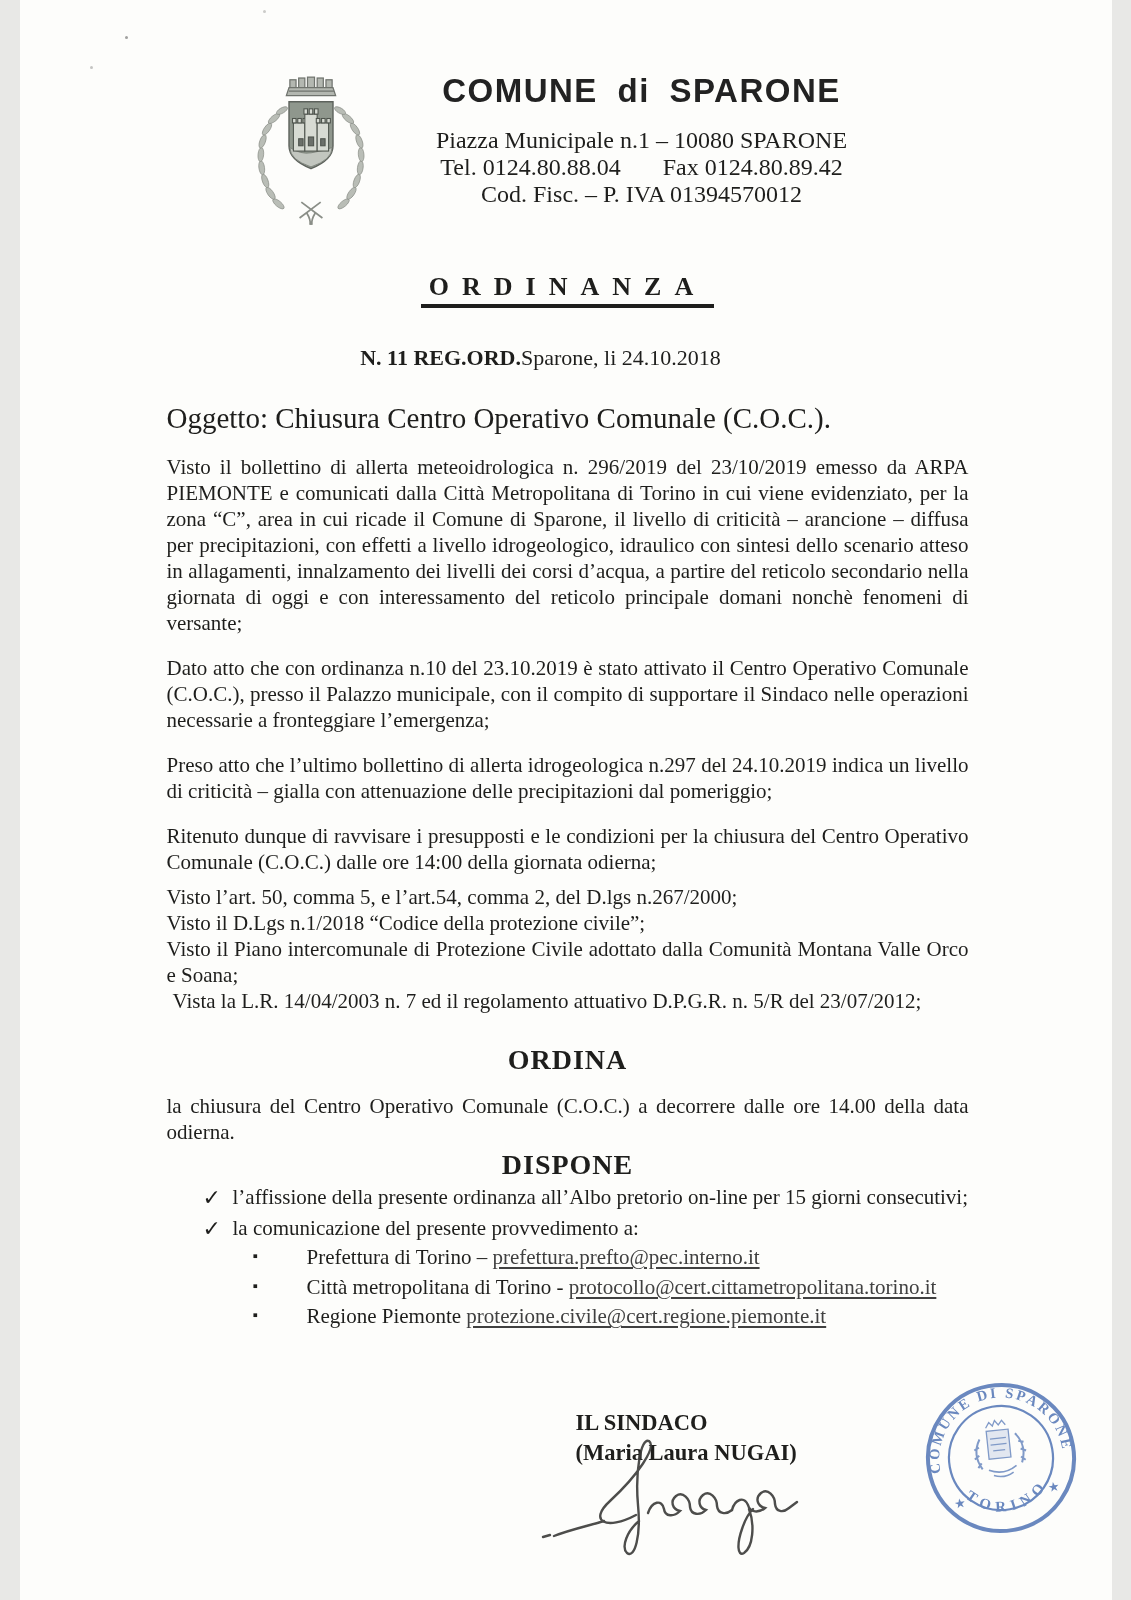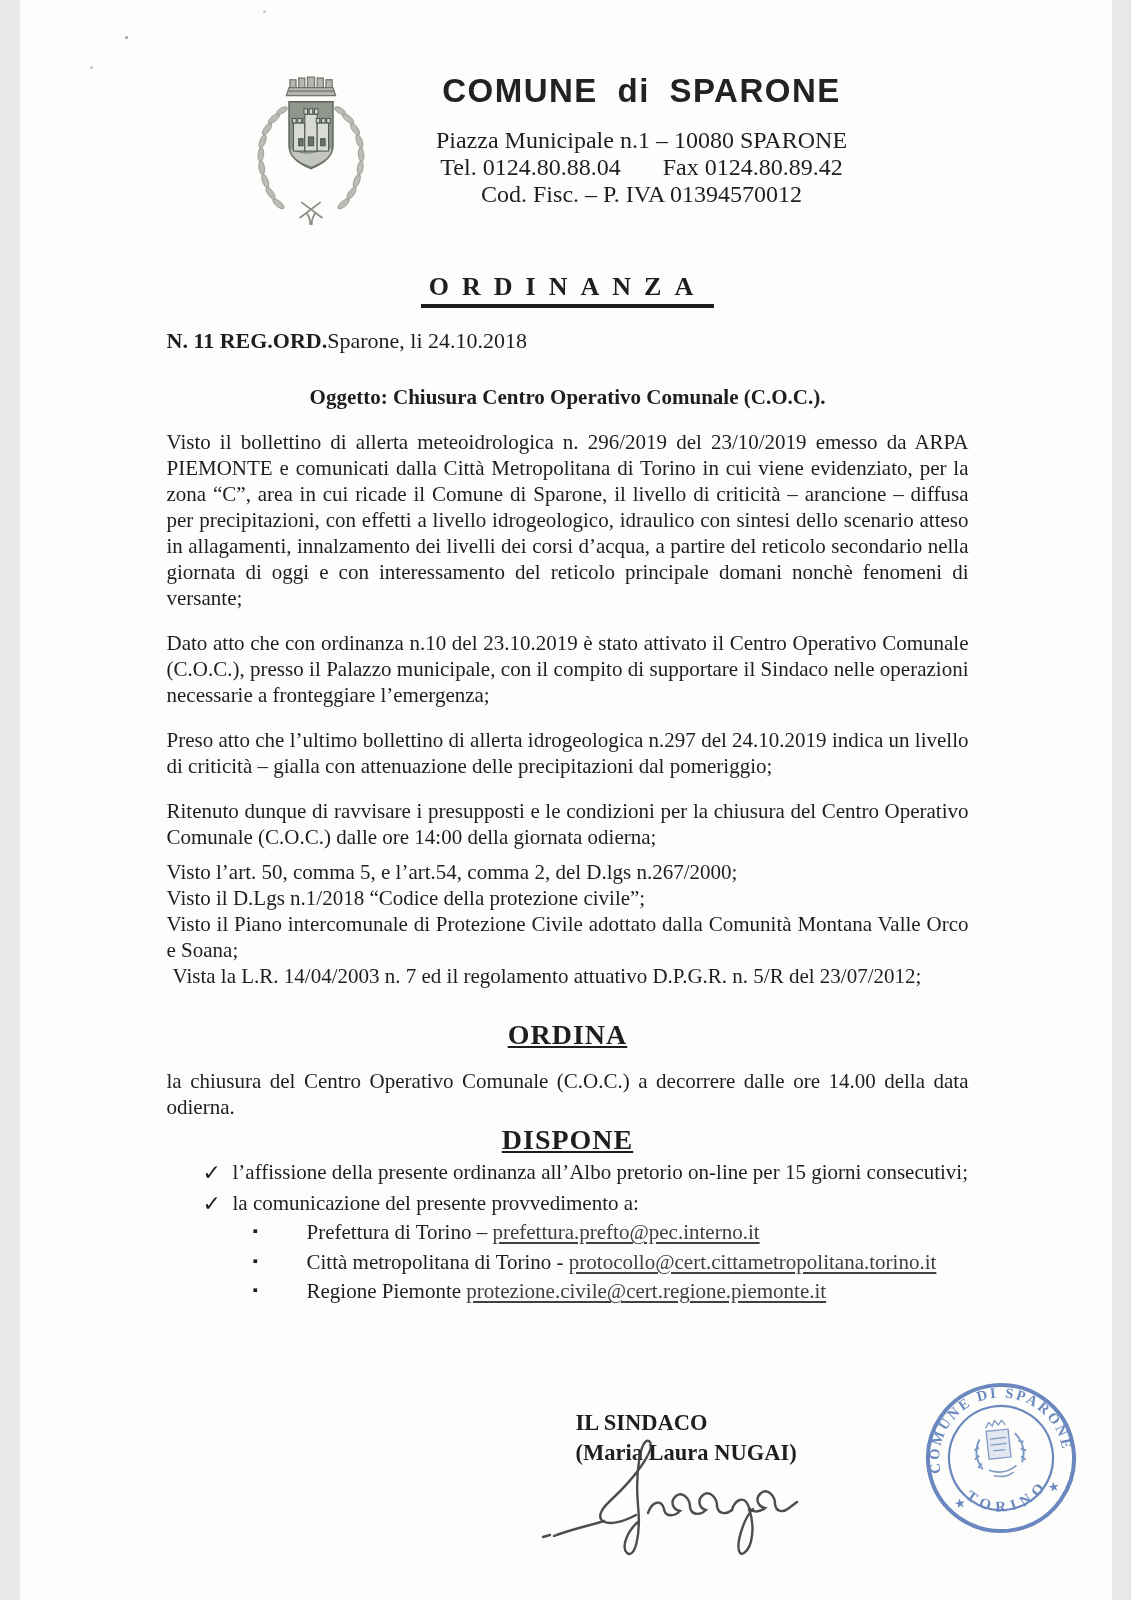--- a/index.html
+++ b/index.html
@@ -22,33 +22,33 @@
   .subt { font-style:italic; font-size:24px; margin-top:5px; word-spacing:6px;
           text-decoration:underline; text-underline-offset:4px; }
   .addr { margin-top:17px; font-size:24px; line-height:27px; }
   .addr .gap { display:inline-block; width:42px; }
 
   
   .title-wrap { text-align:center; margin-top:22px; }
   .title-text { display:inline-block; font-weight:bold; font-size:26px; letter-spacing:13px;
                 padding:0 8px 2px 8px; border-bottom:4px solid #1e1e1c; }
 
-  .meta { display:flex; justify-content:flex-start; margin-top:20px; font-size:22px; }
+  .meta { display:flex; justify-content:center; margin-top:37px; font-size:22px; }
   .meta .num { font-weight:bold; }
   .meta .date { padding-right:54px; }
 
-  .subject { margin-top:31px; font-weight:bold; font-size:21px;text-align:center; }
+  .subject { margin-top:31px; font-weight:normal; font-size:29px; }
 
   p.body { font-size:21px; line-height:26px; text-align:justify; margin-top:19px; }
   p.first { }
   .visti p { font-size:21px; line-height:26px; text-align:justify; margin:0; }
   .visti { margin-top:9px; }
   .visti .indent { padding-left:6px; }
 
-  h2.sec { text-align:center; font-size:28px; font-weight:bold; letter-spacing:1px;text-decoration:underline; }
+  h2.sec { text-align:center; font-size:28px; font-weight:bold; letter-spacing:1px; }
   h2.ordina { margin-top:30px; }
   h2.dispone { margin-top:4px; }
   p.after-ordina { margin-top:17px; }
 
   .check-item { position:relative; padding-left:66px; font-size:21px; line-height:29px;
                 text-align:justify; margin-top:2px; }
   .check-icon { position:absolute; left:36px; top:0; font-size:22px; }
   .rec-item { position:relative; padding-left:140px; font-size:21px; line-height:29.5px; }
   .bullet-icon { position:absolute; left:86px; top:-1px; font-size:15px; }
   .email { color:#404040; text-decoration:underline; text-underline-offset:3px; cursor:pointer; }

